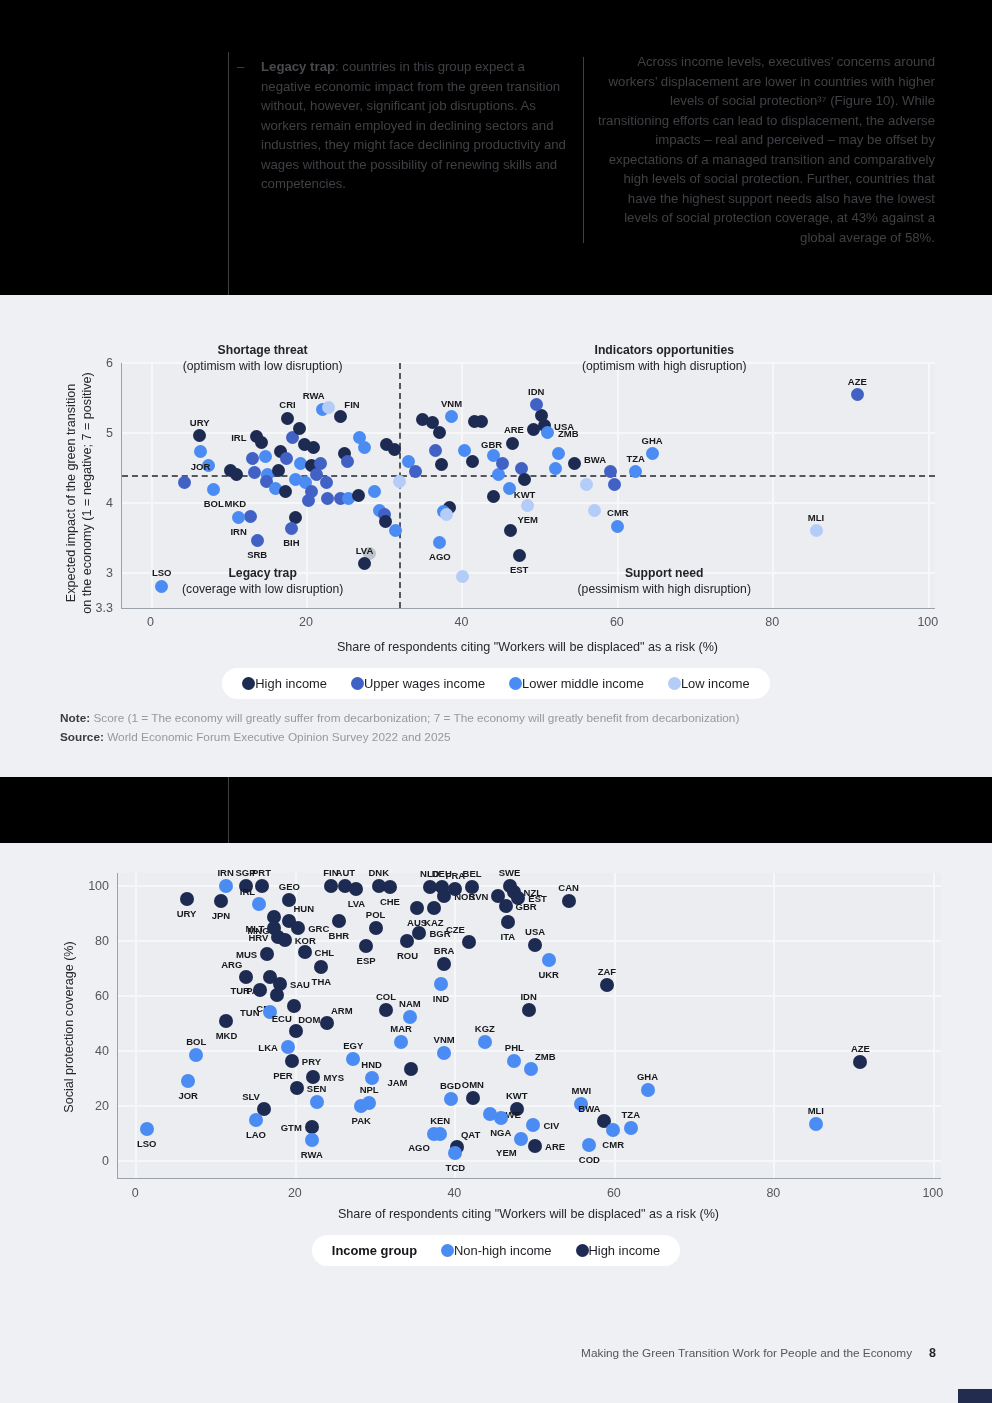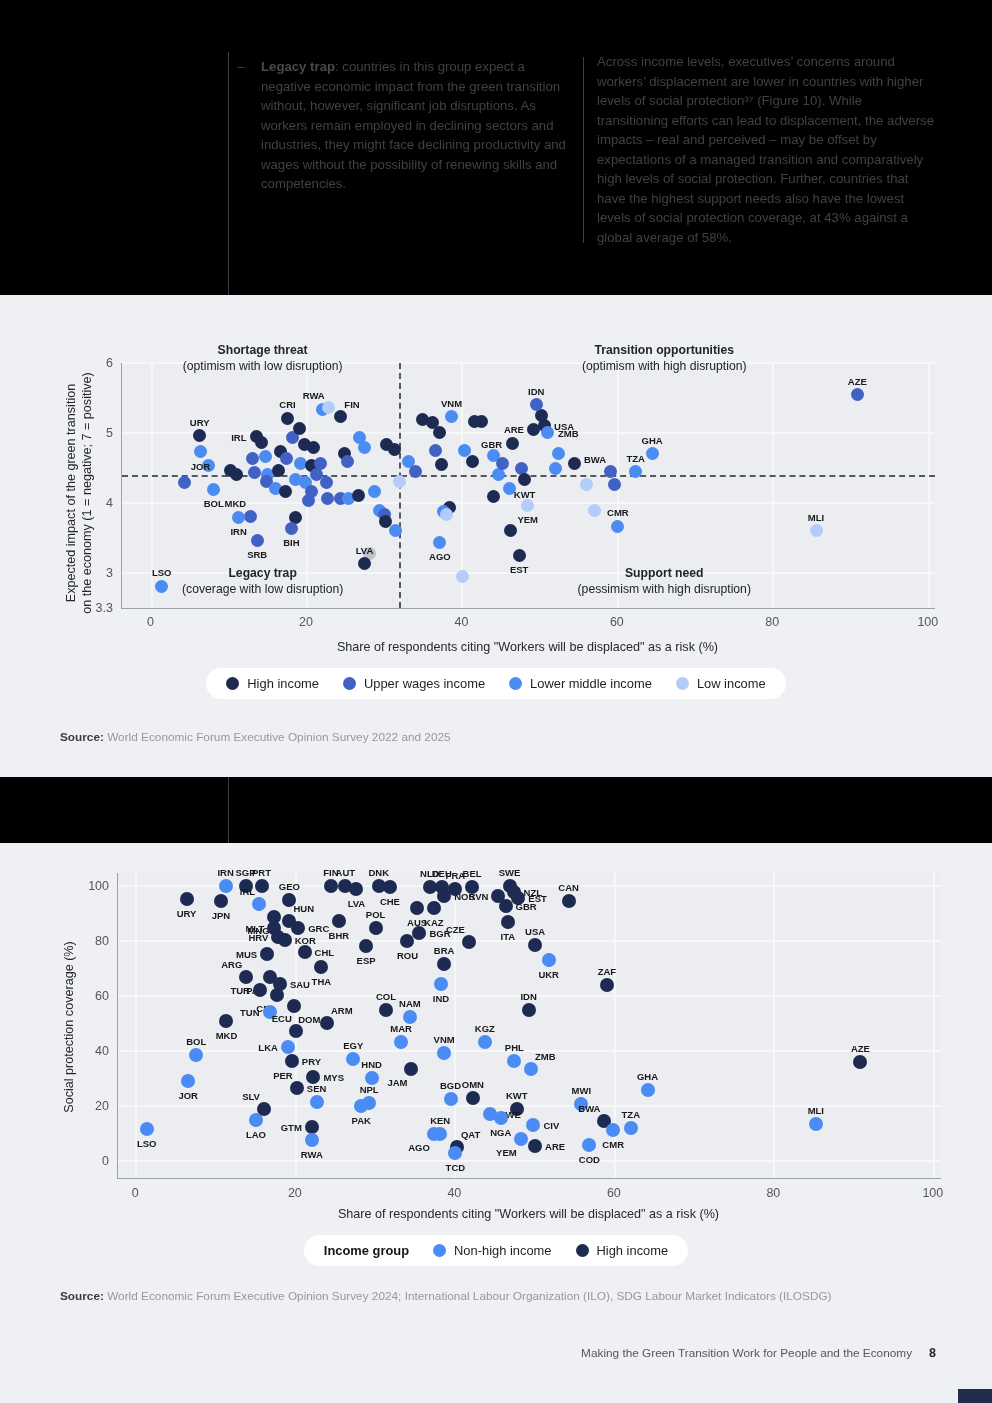--- a/index.html
+++ b/index.html
@@ -12,21 +12,21 @@
   #band2{top:777px;height:66px;}
   .vline{position:absolute;width:1px;background:#3e4042;}
   #band1 .vl-a{left:228px;top:52px;bottom:0;}
   #band1 .vl-b{left:583px;top:57px;height:186px;}
   #band2 .vl-a{left:228px;top:0;bottom:0;}
   .panel-text{position:absolute;font-size:13.2px;line-height:19.5px;color:#3f4145;}
   .panel-text b{color:#47494d;font-weight:bold;}
   #ptxt-left{left:237px;top:57px;width:340px;}
   #ptxt-left .dash{position:absolute;left:0;top:0;}
   #ptxt-left p{margin:0;padding-left:24px;}
-  #ptxt-right{left:597px;top:52px;width:338px;}
+  #ptxt-right{left:597px;top:52px;width:338px;text-align:right;}
 
   
   .chart{position:absolute;left:0;width:992px;}
   .plot{position:absolute;background:#ebedf1;border-left:1px solid #9ba1a8;border-bottom:1px solid #9ba1a8;}
   .gl{position:absolute;z-index:0;}
   .glh{left:0;right:0;height:2px;background:#f6f7f9;margin-top:-1px;}
   .glv{top:0;bottom:0;width:2px;background:#f6f7f9;margin-left:-1px;}
   .dh{position:absolute;left:0;right:0;border-top:2px dashed #54575c;z-index:1;}
   .dv{position:absolute;top:0;bottom:0;border-left:2px dashed #54575c;z-index:1;}
   .pt{position:absolute;width:0;height:0;z-index:2;}
@@ -50,21 +50,21 @@
   .xticks{position:absolute;height:16px;}
   .xtick{position:absolute;transform:translateX(-50%);font-size:12.5px;color:#54565b;}
   .axlab{position:absolute;font-size:12.6px;color:#26282c;text-align:center;}
   .ylab{line-height:16px;}
   .q{position:absolute;text-align:center;transform:translateX(-50%);line-height:15.5px;font-size:12.2px;color:#212429;z-index:4;}
   .q b{display:block;}
 
   
   .legend{position:absolute;left:0;width:992px;display:flex;justify-content:center;}
   .pill{display:flex;align-items:center;background:#fff;border-radius:16px;padding:0 20px;height:31px;gap:24px;}
-  .li{display:flex;align-items:center;gap:8px;font-size:12.9px;color:#1d1f24;}
+  .li{display:flex;align-items:center;font-size:12.9px;color:#1d1f24;}
   .sw{width:13px;height:13px;border-radius:50%;display:inline-block;}
   .lg-title{font-size:12.9px;font-weight:bold;color:#141619;}
 
   
   .note{position:absolute;left:60px;font-size:11.8px;color:#96989d;}
   .note b{color:#3a3c40;}
   #footer{position:absolute;top:1346px;right:56px;display:flex;align-items:baseline;gap:17px;}
   #footer .ft{font-size:11.8px;color:#54565a;}
   #footer .pg{font-size:12.5px;font-weight:bold;color:#232529;}
   #corner{position:absolute;right:0;bottom:0;width:34px;height:14px;background:#222c4e;}
@@ -94,21 +94,21 @@
         <span class="ytick" style="top: 28.57%;">5</span>
         <span class="ytick" style="top: 57.14%;">4</span>
         <span class="ytick" style="top: 85.71%;">3</span>
         <span class="ytick" style="top: 100%;">3.3</span>
       </div>
     <div class="plot" style="left:121px;top:363px;width:813px;height:245px;">
       <div class="q" style="left:17.3%;top:-20px;">
         <b>Shortage threat</b><span>(optimism with low disruption)</span>
       </div>
       <div class="q" style="left:66.7%;top:-20px;">
-        <b>Transition opportunities</b><span>(optimism with high disruption)</span>
+        <b>Indicators opportunities</b><span>(optimism with high disruption)</span>
       </div>
       <div class="q" style="left:17.3%;top:203px;">
         <b>Legacy trap</b><span>(coverage with low disruption)</span>
       </div>
       <div class="q" style="left:66.7%;top:203px;">
         <b>Support need</b><span>(pessimism with high disruption)</span>
       </div>
     <div class="gl glh" style="top: 0%;"></div>
         <div class="gl glh" style="top: 28.57%;"></div>
         <div class="gl glh" style="top: 57.14%;"></div>
@@ -490,20 +490,23 @@
             <span>Lower middle income</span>
           </span>
         <span class="li">
             <span class="sw g-l"></span>
             <span>Low income</span>
           </span>
       </div>
     </div>
   </div>
 
+  <div class="note" style="top:711px;">
+    <b>Note:</b><span> Score (1 = The economy will greatly suffer from decarbonization; 7 = The economy will greatly benefit from decarbonization)</span>
+  </div>
   <div class="note" style="top:730px;">
     <b>Source:</b><span> World Economic Forum Executive Opinion Survey 2022 and 2025</span>
   </div>
 
   <div id="band2" class="band">
     <div class="vline vl-a"></div>
   </div>
 
   <div id="chart2" class="chart" style="top:0;height:1330px;">
     <div class="axlab ylab" style="left:-51px;top:1019px;width:240px;transform:rotate(-90deg);">Social protection coverage (%)</div>
@@ -950,23 +953,20 @@
             <span>Non-high income</span>
           </span>
         <span class="li">
             <span class="sw g-h"></span>
             <span>High income</span>
           </span>
       </div>
     </div>
   </div>
 
-  <div class="note" style="top:1289px;">
-    <b>Source:</b><span> World Economic Forum Executive Opinion Survey 2024; International Labour Organization (ILO), SDG Labour Market Indicators (ILOSDG)</span>
-  </div>
 
   <div id="footer">
     <span class="ft">Making the Green Transition Work for People and the Economy</span>
     <span class="pg">8</span>
   </div>
   <div id="corner"></div>
 
 </div>
 
 </body></html>

